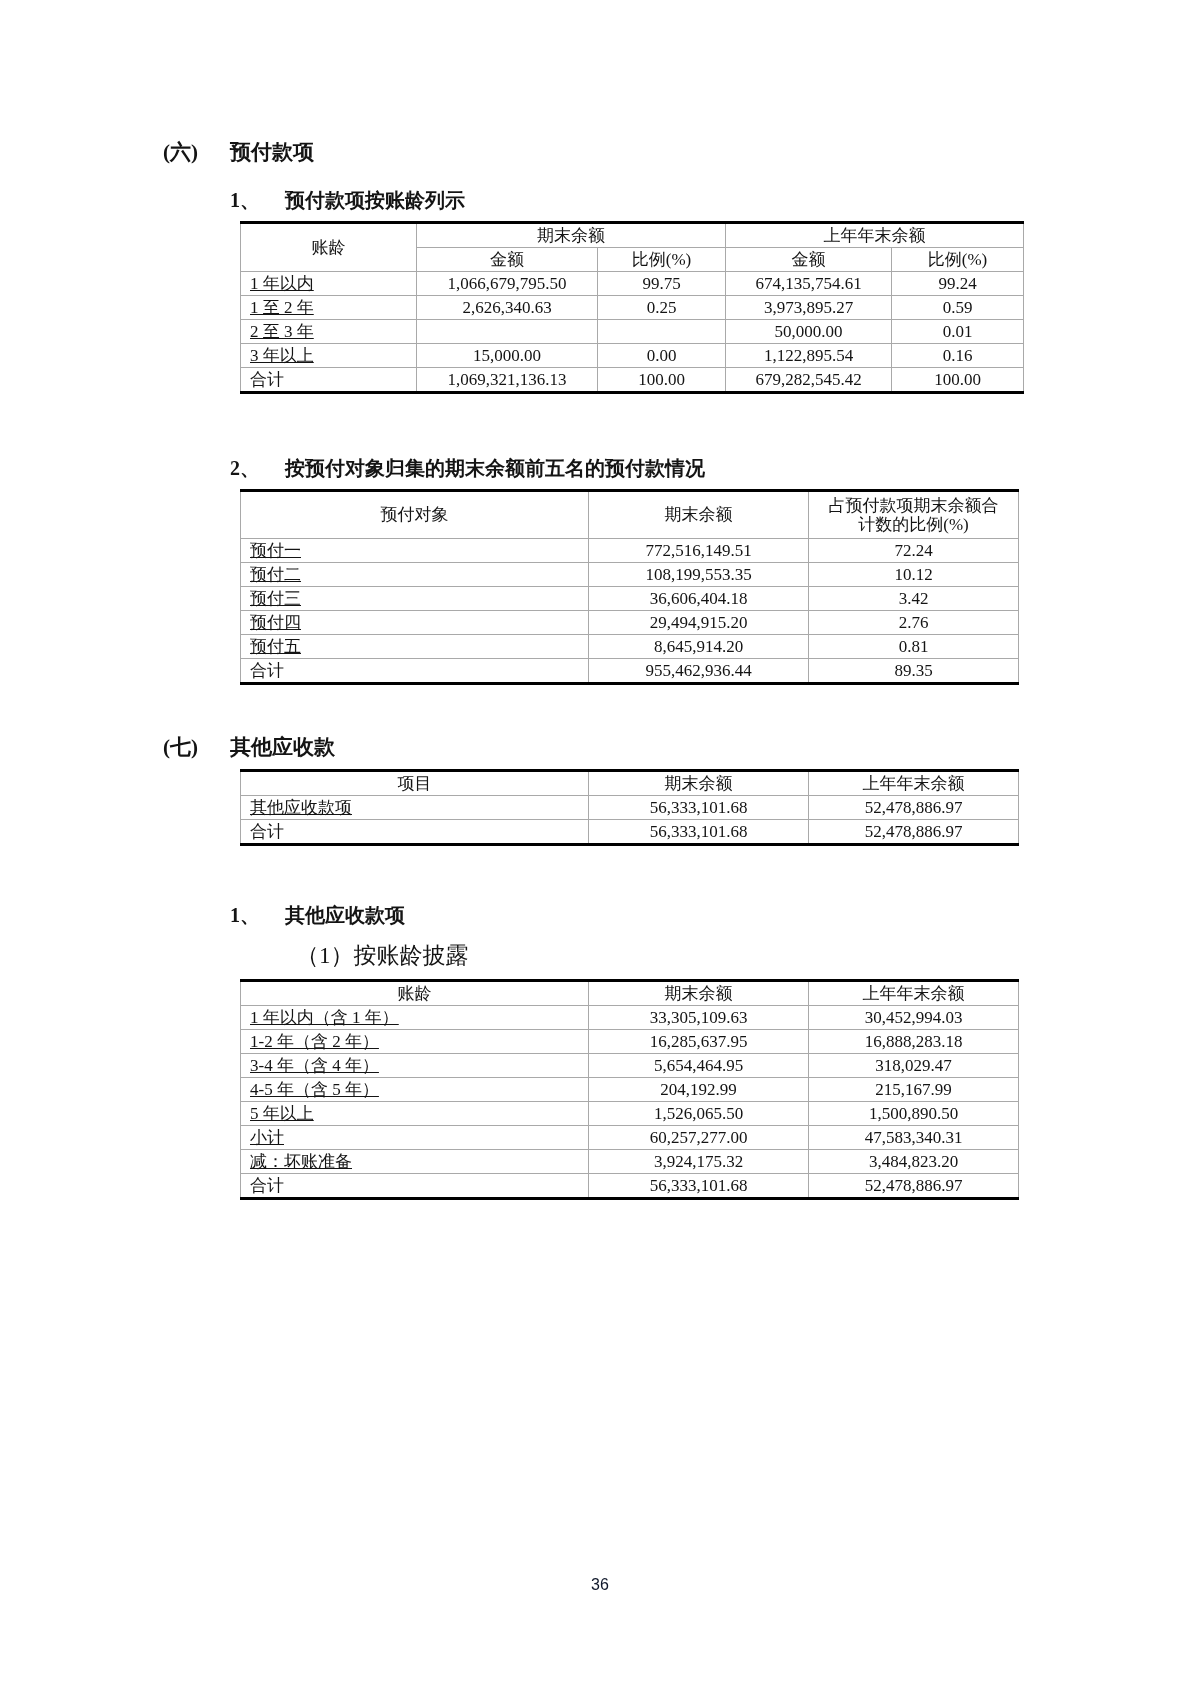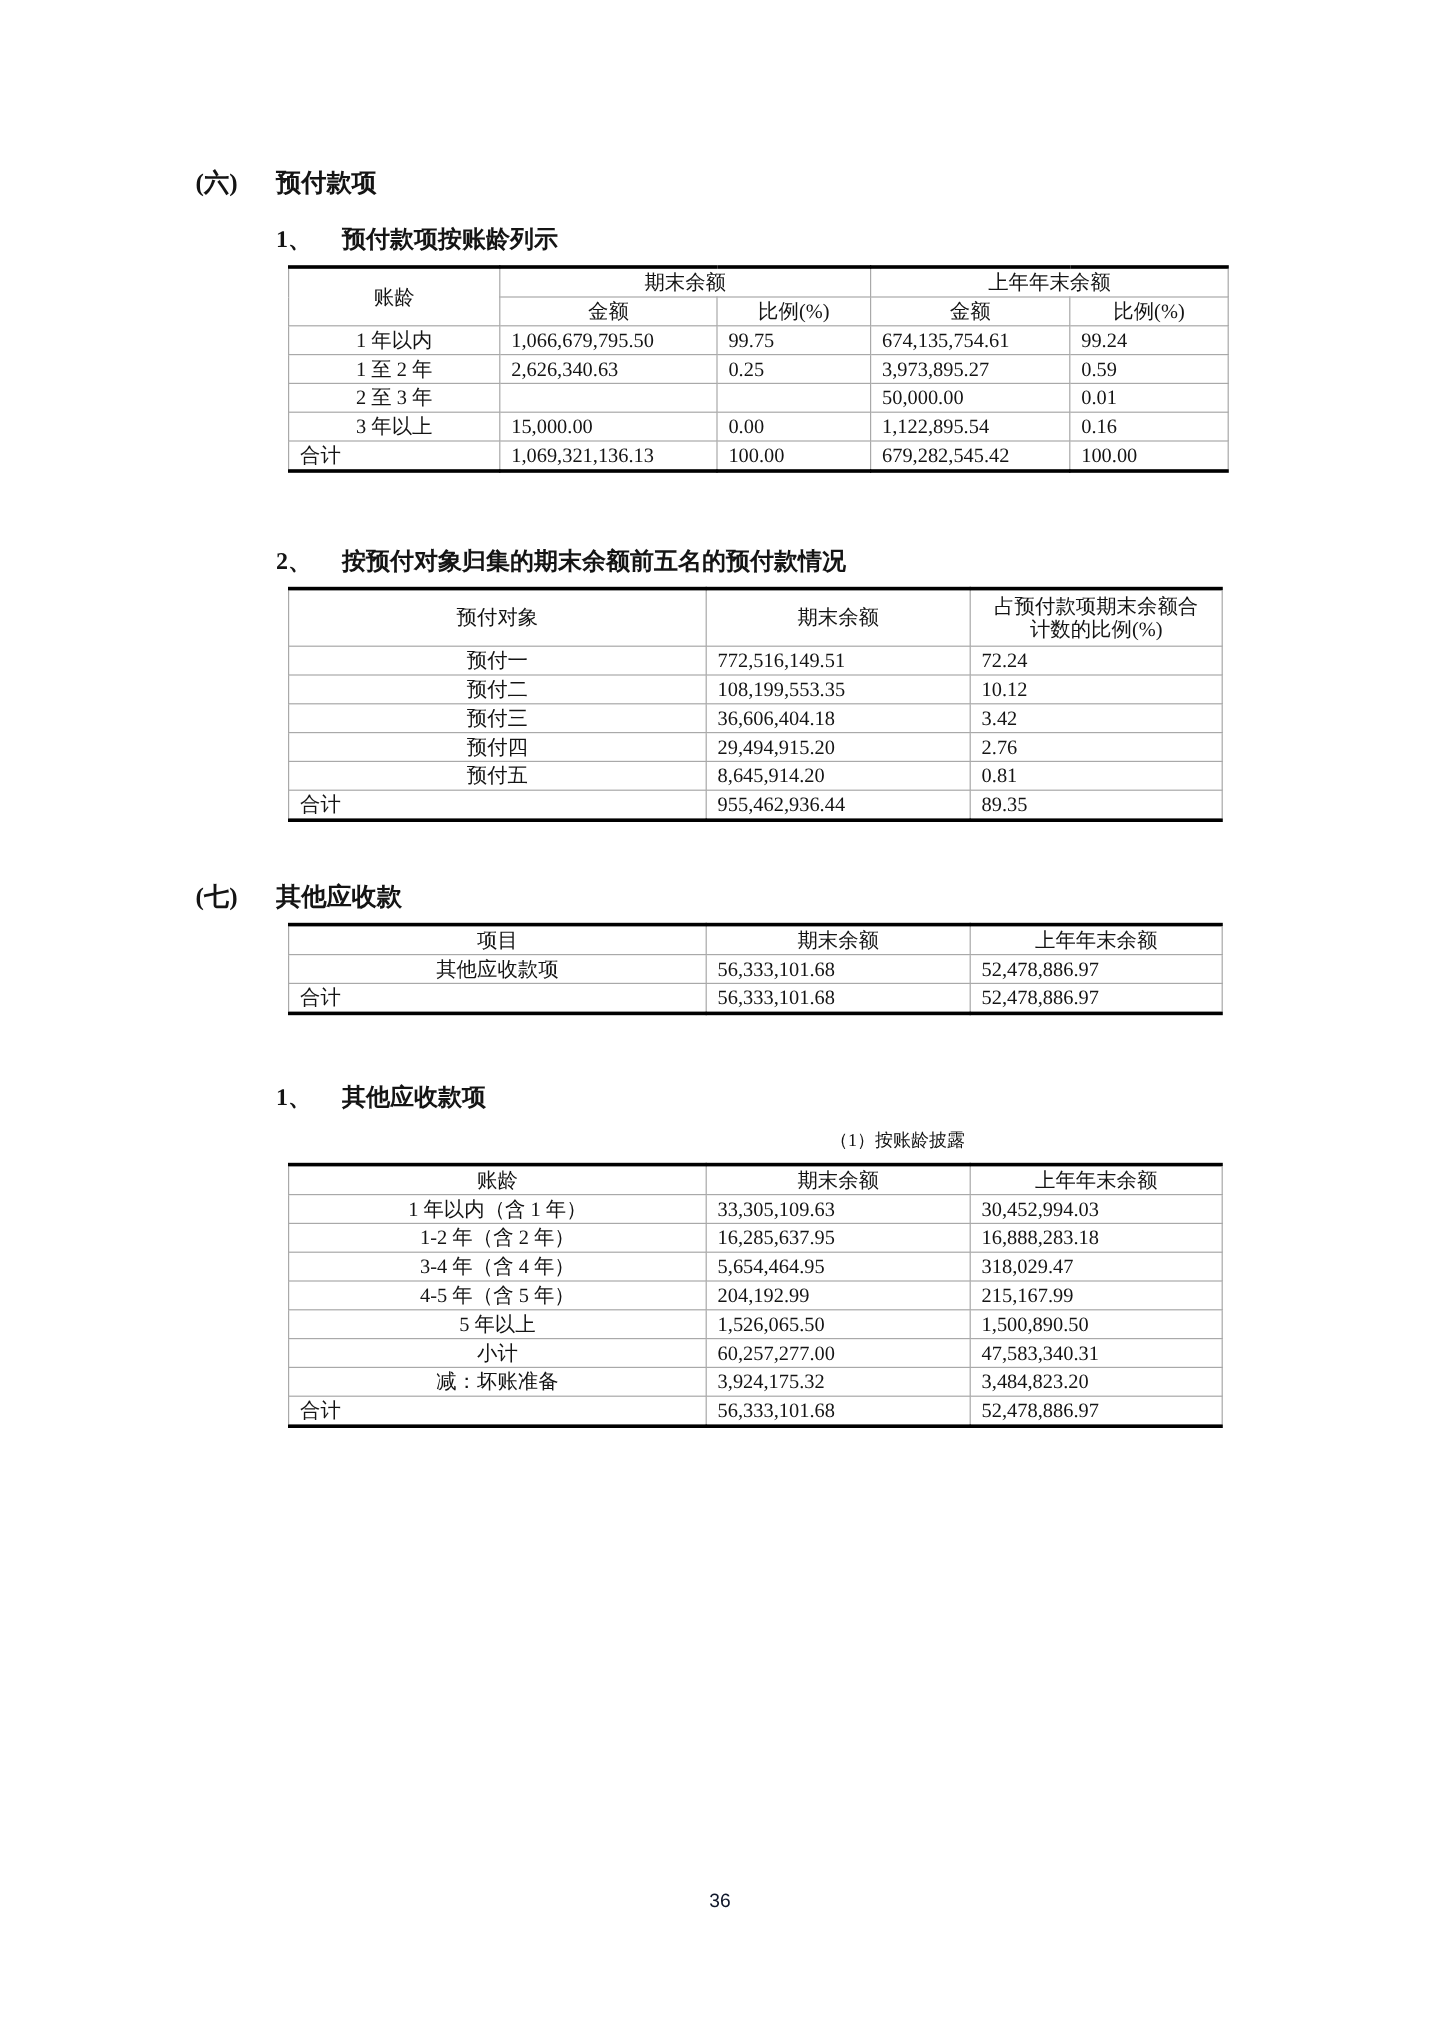--- a/index.html
+++ b/index.html
@@ -4,36 +4,36 @@
 <style>
   html,body{margin:0;padding:0;background:#e8e8e8;}
   .page{
     position:relative;width:1200px;height:1696px;margin:0 auto;background:#ffffff;
     font-family:"Liberation Serif","DejaVu Serif",serif;color:#141414;overflow:hidden;
   }
   .sec-head{display:flex;margin-left:163px;font-size:21px;font-weight:bold;line-height:1.2;}
   .sec-num{width:67px;}
   .sub-head{display:flex;margin-left:230px;font-size:20px;font-weight:bold;line-height:1.2;}
   .sub-num{width:55px;}
-  .plain-head{margin-left:296px;font-size:15px;line-height:1.2;text-align:center;}
+  .plain-head{margin-left:296px;font-size:23px;line-height:1.2;}
 
   table.tbl{
     border-collapse:collapse;margin-left:240px;table-layout:fixed;
     border-top:3px solid #000;border-bottom:3px solid #000;
     font-size:17px;
   }
   table.t1{width:783px;}
   table.t2,table.t3,table.t4{width:778px;}
   .tbl th,.tbl td{
     border:1px solid #a9a9a9;padding:0 9px;height:23px;line-height:1.15;
     font-weight:normal;overflow:hidden;white-space:nowrap;
   }
   .tbl th{text-align:center;}
-  .tbl td.lbl{text-align:center;}
-  .tbl td.num{text-align:left;}
+  .tbl td.lbl{text-align:left;text-decoration:underline;}
+  .tbl td.num{text-align:center;}
   .tbl td.ctr{text-align:left;}
   .t2 th.two-line{height:46px;}
   .t2 th .stack{display:block;}
 
   .page-num{
     position:absolute;top:1576px;left:0;width:100%;text-align:center;
     font-family:"Liberation Sans","DejaVu Sans",sans-serif;font-size:16px;color:#0f172a;
   }
   .mt-sec6{margin-top:140px;}
   .mt-sub1{margin-top:23px;}

